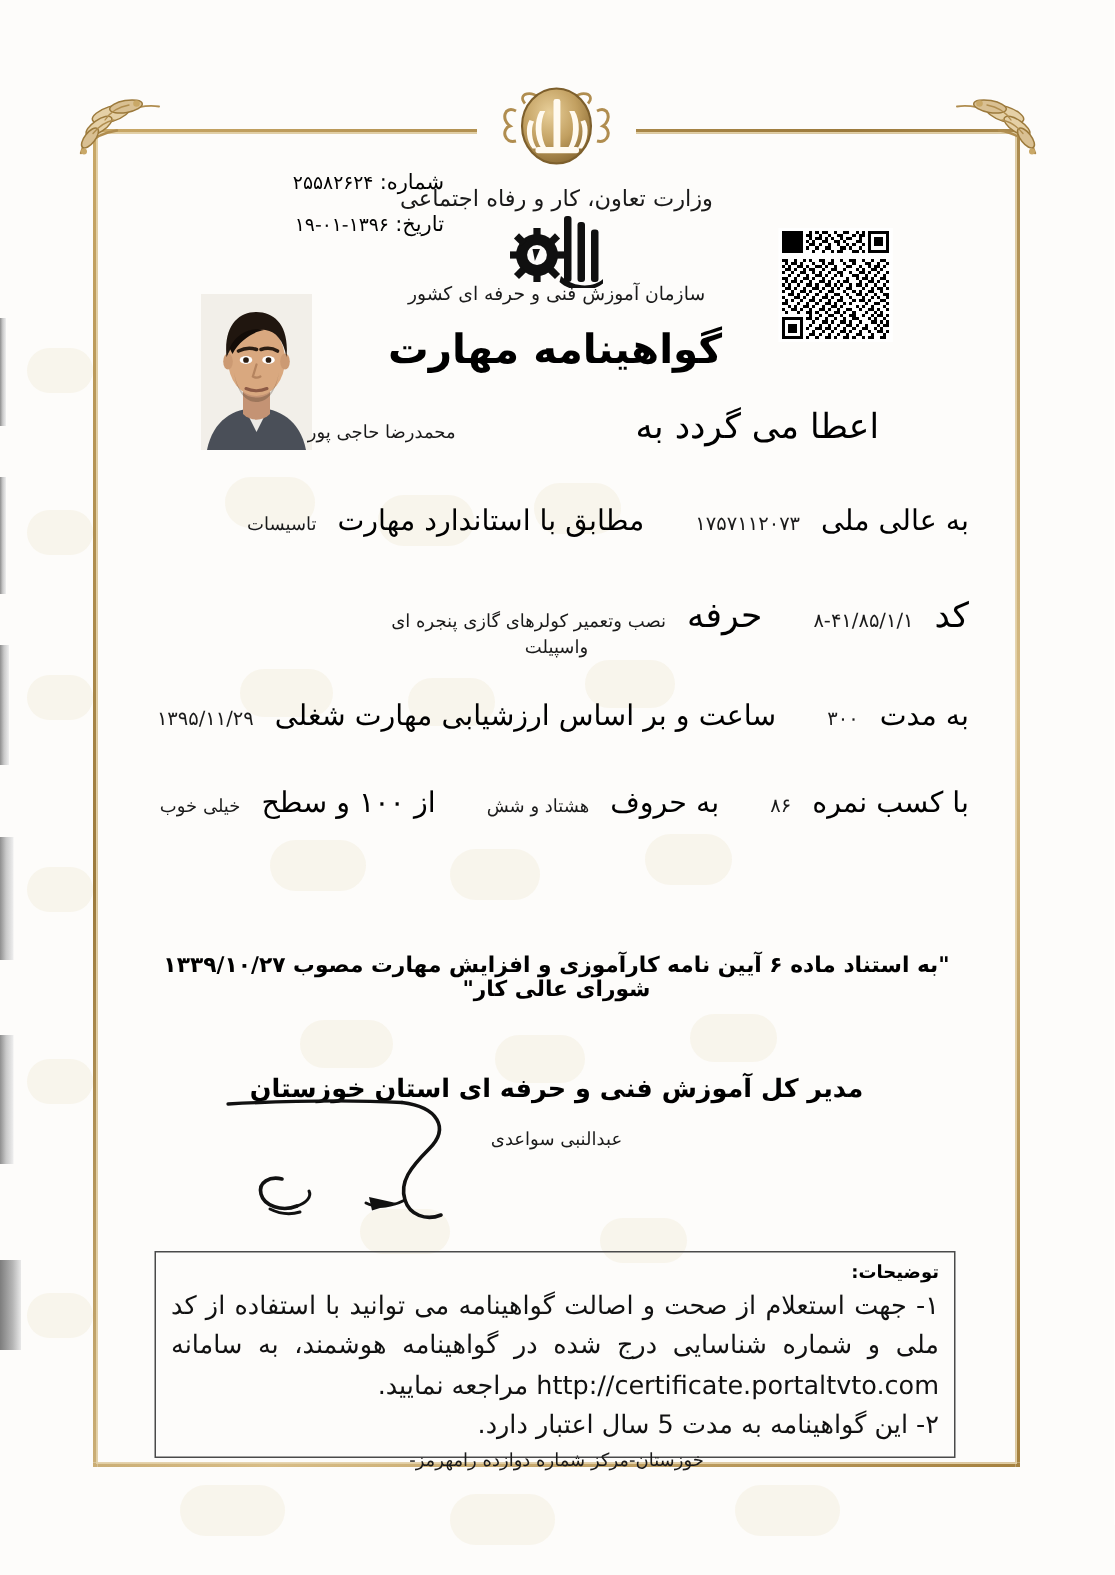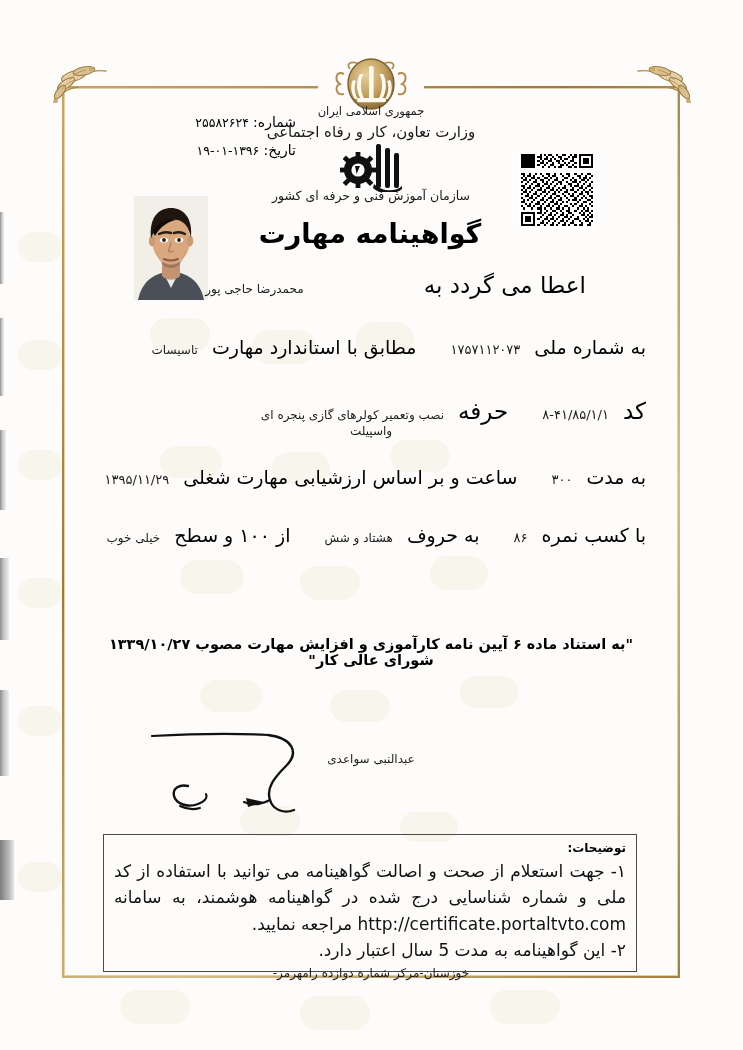--- a/index.html
+++ b/index.html
@@ -372,21 +372,20 @@
         <rect x="39" y="14" width="4.6" height="36" rx="1.6"></rect>
         <path d="M30 22 C26 28 26 40 31 47 L34.5 47 C30 40 30 28 33.5 22 Z"></path>
         <path d="M53 22 C57 28 57 40 52 47 L48.5 47 C53 40 53 28 49.5 22 Z"></path>
         <path d="M23 28 C20 33 21 42 25 47 L28 47 C24.5 42 23.6 34 26 29 Z"></path>
         <path d="M60 28 C63 33 62 42 58 47 L55 47 C58.5 42 59.4 34 57 29 Z"></path>
         <rect x="27" y="46" width="29" height="4.2" rx="1.8"></rect>
       </g>
     </svg>
   </div>
 
-  <div class="country-line">جمهوری اسلامی ایران</div>
   <div class="ministry-line">وزارت تعاون، کار و رفاه اجتماعی</div>
 
   <div class="org-logo">
     <svg viewBox="0 0 66 52" width="66" height="52" aria-hidden="true">
       <g fill="#101010">
 
         <g>
           <circle cx="20" cy="30" r="14"></circle>
           <g>
             <rect x="17.6" y="12" width="4.8" height="7"></rect>
@@ -805,21 +804,21 @@
 
   <div class="row row-grant">
     <span class="sp-lg"></span>
     <span class="lbl big">اعطا می گردد به</span>
     <span class="sp-lg"></span>
       <span class="sp-lg"></span>
     <span class="val">محمدرضا حاجی پور</span>
   </div>
 
   <div class="row row-natid">
-    <span class="lbl">به شماره ملی</span>
+    <span class="lbl">به عالی ملی</span>
     <span class="sp-sm"></span>
     <span class="val mono">۱۷۵۷۱۱۲۰۷۳</span>
     <span class="sp-md"></span>
     <span class="lbl">مطابق با استاندارد مهارت</span>
     <span class="sp-sm"></span>
     <span class="val">تاسیسات</span>
   </div>
 
   <div class="row row-code">
     <span class="lbl big">کد</span>
@@ -853,20 +852,21 @@
     <span class="sp-sm"></span>
     <span class="val">هشتاد و شش</span>
     <span class="sp-md"></span>
     <span class="lbl">از ۱۰۰ و سطح</span>
     <span class="sp-sm"></span>
     <span class="val">خیلی خوب</span>
   </div>
 
   <div class="legal">"به استناد ماده ۶ آیین نامه کارآموزی و افزایش مهارت مصوب ۱۳۳۹/۱۰/۲۷ شورای عالی کار"</div>
 
+  <div class="sign-title">مدیر کل آموزش فنی و حرفه ای استان خوزستان</div>
   <div class="sign-name">عبدالنبی سواعدی</div>
   <div class="signature">
     <svg viewBox="0 0 180 96" width="180" height="96" aria-hidden="true">
       <g fill="none" stroke="#111" stroke-linecap="round">
         <path d="M2 10 C40 8 80 7 118 9" stroke-width="2.2"></path>
         <path d="M118 9 C142 12 150 26 136 40 C124 52 116 62 120 74 C123 84 134 88 144 84" stroke-width="2.4"></path>
         <path d="M120 74 C112 78 102 80 94 76" stroke-width="2"></path>
         <path d="M38 60 C30 58 22 62 24 70 C26 78 38 82 48 78" stroke-width="2.4"></path>
         <path d="M48 78 C54 76 58 72 56 68" stroke-width="2"></path>
       </g>

